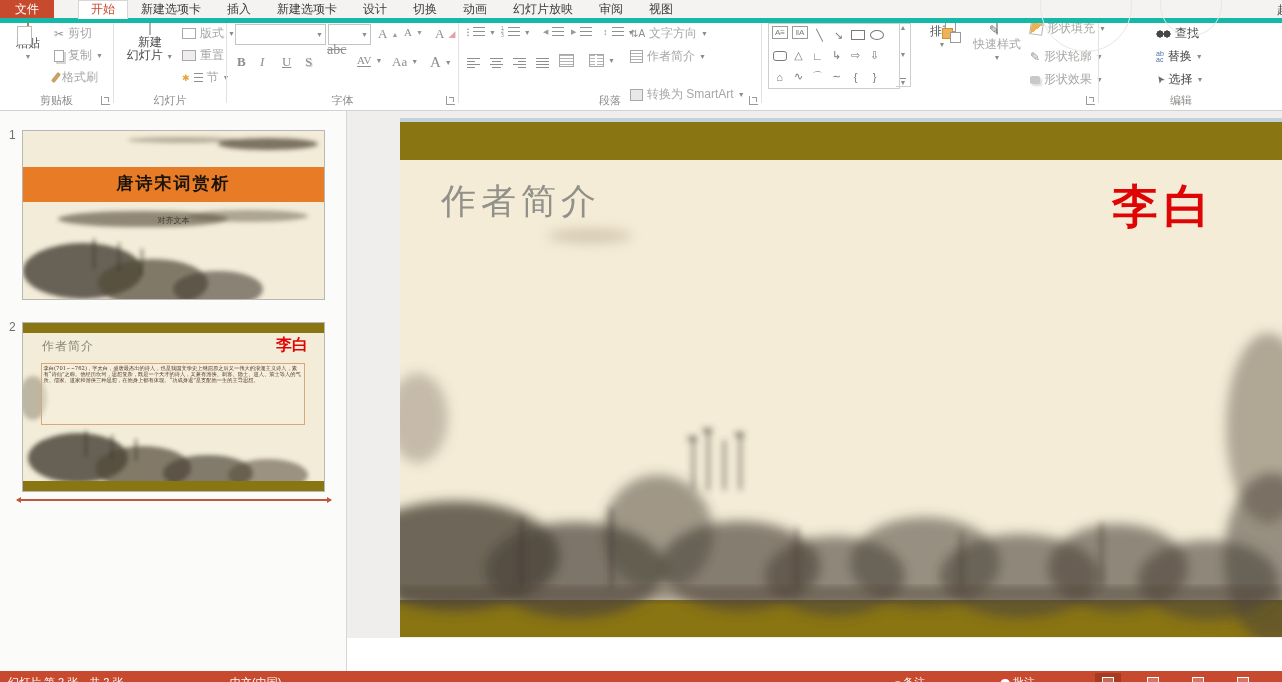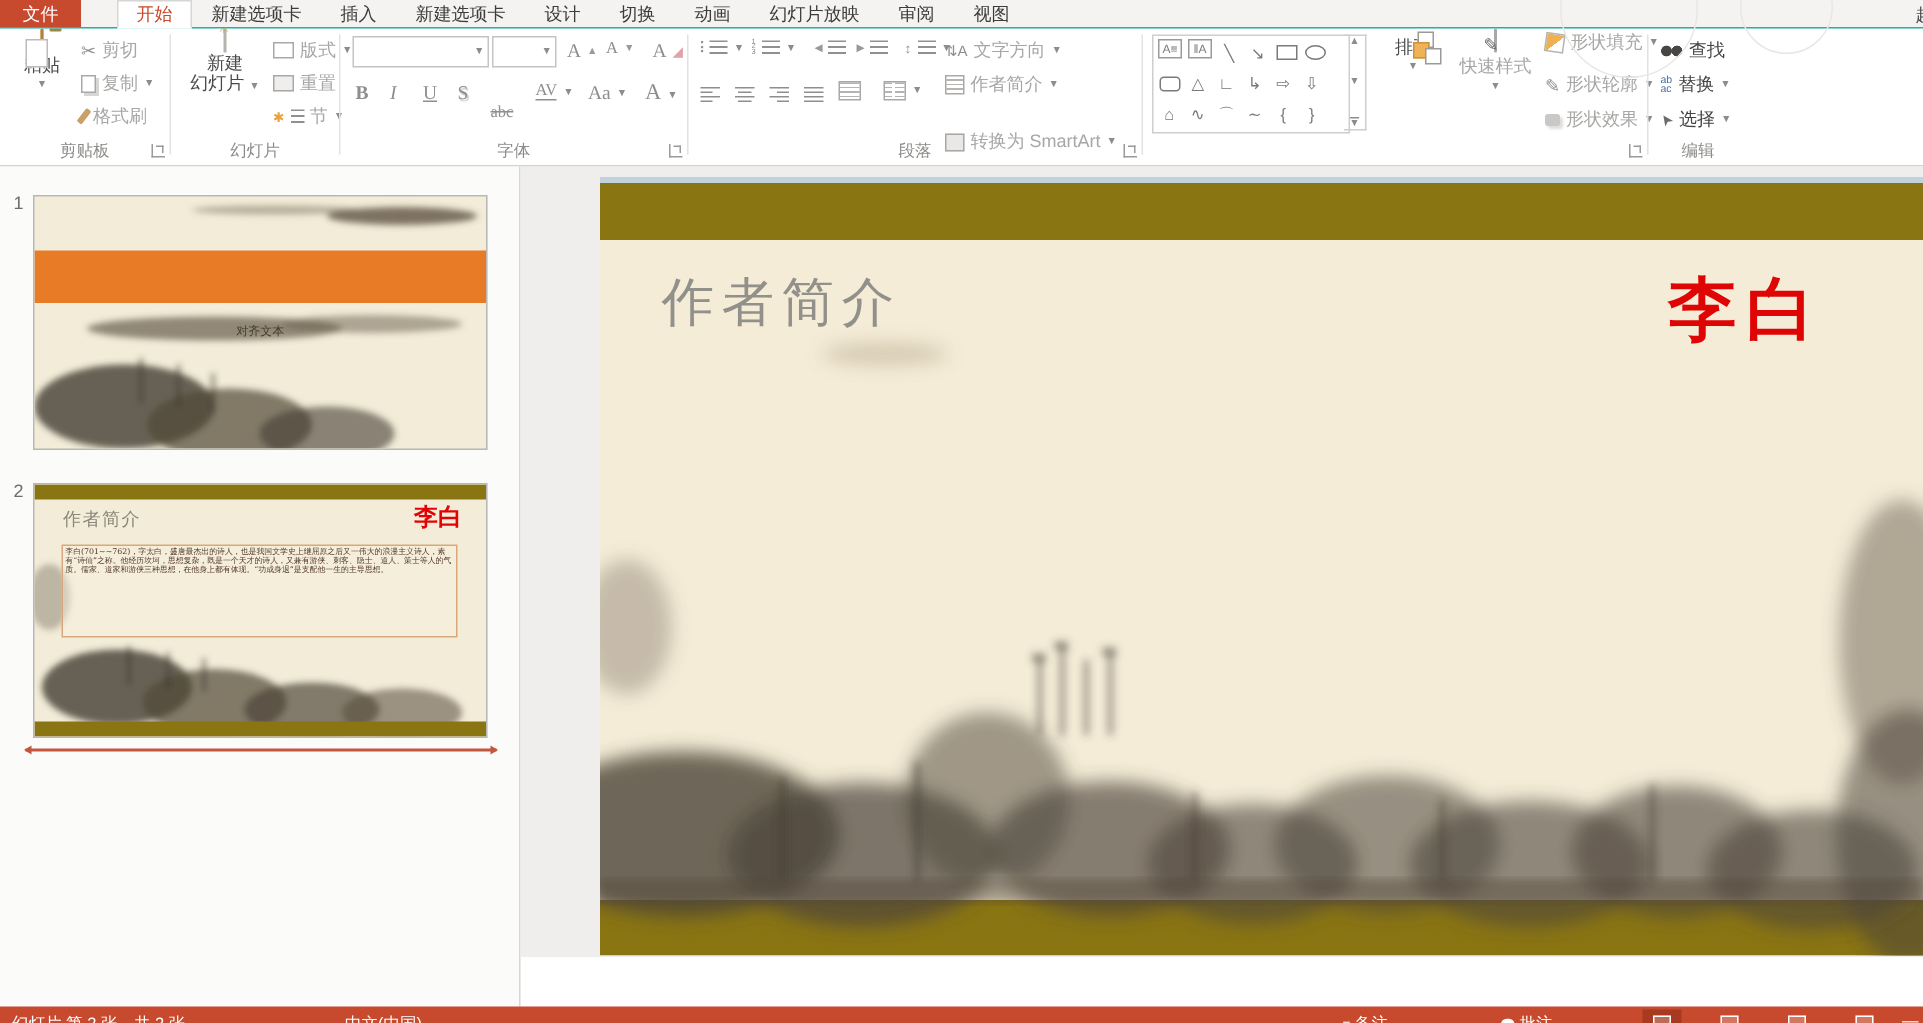--- a/index.html
+++ b/index.html
@@ -1,21 +1,21 @@
 <!DOCTYPE html>
 <html><head>
 <meta charset="utf-8">
 <style>
   html,body{margin:0;padding:0}
   #app{position:relative;width:1282px;height:682px;background:#fff;overflow:hidden;
        font-family:"Liberation Sans",sans-serif;-webkit-font-smoothing:antialiased;cursor:default}
 
   
   #tabrow{position:absolute;left:0;top:0;width:100%;height:18px;background:#f4f3f2;
-          border-bottom:1px solid #14b8a6;display:flex;font-size:12px;color:#3d3c3b;z-index:5}
+          border-bottom:5px solid #14b8a6;display:flex;font-size:12px;color:#3d3c3b;z-index:5}
   .tab{display:flex;align-items:center;padding:0 13px;white-space:nowrap}
   .tab-file{background:#c7492e;color:#fff;padding:0 15px}
   .tab-active{background:#fff;color:#c7492e;border:1px solid #d8d6d4;border-bottom:1px solid #fff;
               margin-bottom:-1px;padding:0 12px}
   .tr-circ{position:absolute;border:1px solid #e9e7e5;border-radius:50%;pointer-events:none}
   #corner-user{position:absolute;right:-7px;top:2px;font-size:12px;color:#4a4a4a}
 
   
   #ribbon{position:absolute;left:0;top:18px;width:100%;height:92px;background:#fff;
           border-bottom:1px solid #d4d2d0;font-size:12px;color:#444}
@@ -231,21 +231,21 @@
         </div>
       <div class="sbtn fl" style="left:33px;top:36px;font-style:italic">
           <span>I</span>
         </div>
       <div class="sbtn fl" style="left:55px;top:36px;text-decoration:underline">
           <span>U</span>
         </div>
       <div class="sbtn fl" style="left:78px;top:36px;text-shadow:1px 1px 1px #bbb">
           <span>S</span>
         </div>
-      <div class="sbtn fl" style="left:100px;top:51px;text-decoration:line-through;font-size:11px">
+      <div class="sbtn fl" style="left:100px;top:24px;text-decoration:line-through;font-size:14px">
           <span>abc</span>
         </div>
       <div class="sbtn fl" style="left:130px;top:36px;font-size:11px">
           <span style="border-bottom:1px solid #8f8e8c">AV</span>
           <span class="dd">▼</span>
         </div>
       <div class="sbtn fl" style="left:165px;top:36px">
           <span>Aa</span>
           <span class="dd">▼</span>
         </div>
@@ -395,21 +395,21 @@
         </div>
       <div class="sbtn dis" style="left:268px;top:53px">
           <span style="width:10px;height:8px;display:inline-block;background:#c9c8c6;border-radius:2px;box-shadow:2px 2px 2px #dedddb"></span>
           <span>形状效果</span>
           <span class="dd">▼</span>
         </div>
       <span class="launcher"></span>
     </div>
     <span class="gsep" style="left:1098px"></span>
 
-    <div class="rgroup" style="left:1099px;width:120px">
+    <div class="rgroup" style="left:1148px;width:120px">
       <div class="sbtn" style="left:8px;top:7px">
           <span class="icon-binoc"></span>
           <span>查找</span>
         </div>
       <div class="sbtn" style="left:8px;top:30px">
           <span class="icon-ab">ab<br>ac</span>
           <span>替换</span>
           <span class="dd">▼</span>
         </div>
       <div class="sbtn" style="left:8px;top:53px">
@@ -437,20 +437,21 @@
           <ellipse cx="225" cy="85" rx="60" ry="6" fill="#6a5d4b" opacity=".5"></ellipse>
           <ellipse cx="60" cy="140" rx="60" ry="28" fill="#463e32" opacity=".8"></ellipse>
           <ellipse cx="130" cy="152" rx="55" ry="24" fill="#514839" opacity=".7"></ellipse>
           <ellipse cx="195" cy="158" rx="45" ry="18" fill="#463e32" opacity=".6"></ellipse>
           <rect x="70" y="108" width="2" height="30" fill="#3c352b" opacity=".8"></rect>
           <rect x="95" y="112" width="2" height="28" fill="#3c352b" opacity=".7"></rect>
           <rect x="118" y="118" width="2" height="26" fill="#3c352b" opacity=".7"></rect>
         </g>
       </svg>
       <div class="t1-banner"></div>
+      <div class="t1-title">唐诗宋词赏析</div>
       <div class="t1-sub">对齐文本</div>
     </div>
 
     <span class="tnum" style="top:209px">2</span>
     <div class="thumb" id="thumb2">
       <svg class="painting" width="301" height="168" viewBox="0 0 301 168">
         <g filter="url(#b1)">
           <ellipse cx="10" cy="75" rx="14" ry="22" fill="#6d6352" opacity=".4"></ellipse>
           <ellipse cx="55" cy="135" rx="50" ry="25" fill="#463e32" opacity=".8"></ellipse>
           <ellipse cx="120" cy="145" rx="48" ry="22" fill="#514839" opacity=".7"></ellipse>

